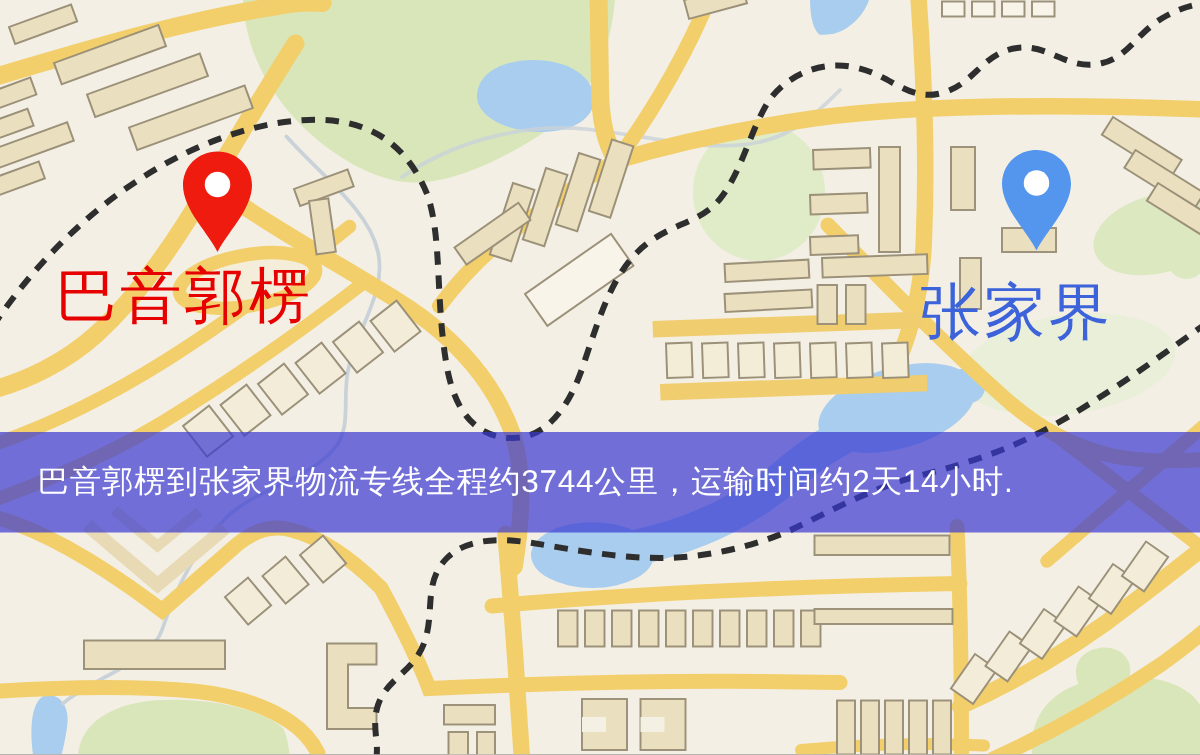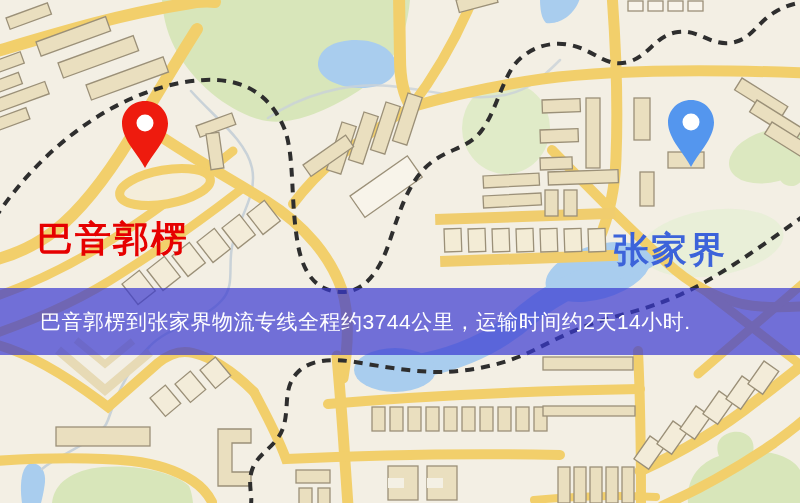--- a/index.html
+++ b/index.html
@@ -10,25 +10,25 @@
   }
   .map-art{position:absolute;left:0;top:0;z-index:0;}
   .banner{
     position:absolute;left:0;top:288px;width:800px;height:67px;
     background:rgba(57,57,209,0.70);
     display:flex;align-items:center;
     z-index:2;
   }
   .banner-text{
     color:#ffffff;font-size:21px;line-height:1;letter-spacing:0.5px;
-    padding-left:40px;white-space:nowrap;
+    padding-left:25px;white-space:nowrap;
   }
   .place-label{
-    position:absolute;z-index:3;font-weight:bold;font-size:36px;
-    letter-spacing:2px;line-height:1;white-space:nowrap;margin-top:44px;
+    position:absolute;z-index:3;font-weight:normal;font-size:41px;
+    letter-spacing:2px;line-height:1;white-space:nowrap;
   }
   .label-origin{left:37px;top:177px;color:#e60000;}
   .label-dest{left:613px;top:188px;color:#3c63da;}
   .pin{position:absolute;z-index:3;width:48px;height:70px;}
   .pin-origin{left:121px;top:100px;}
   .pin-dest{left:667px;top:99px;}
 </style>
 </head>
 <body>
 

